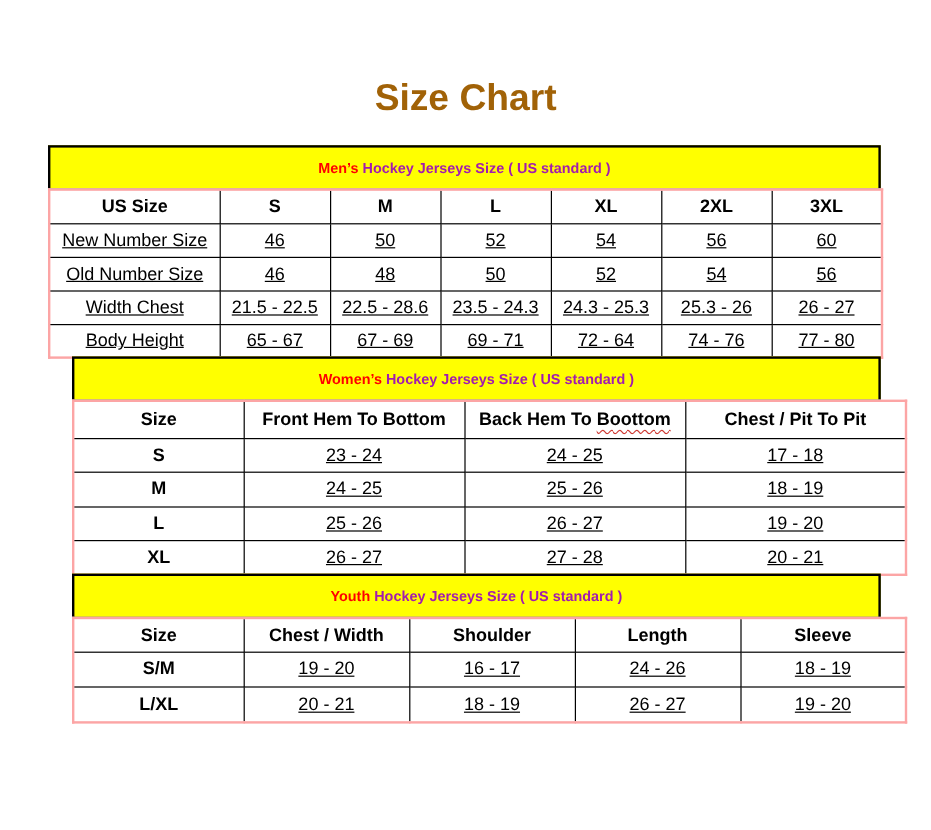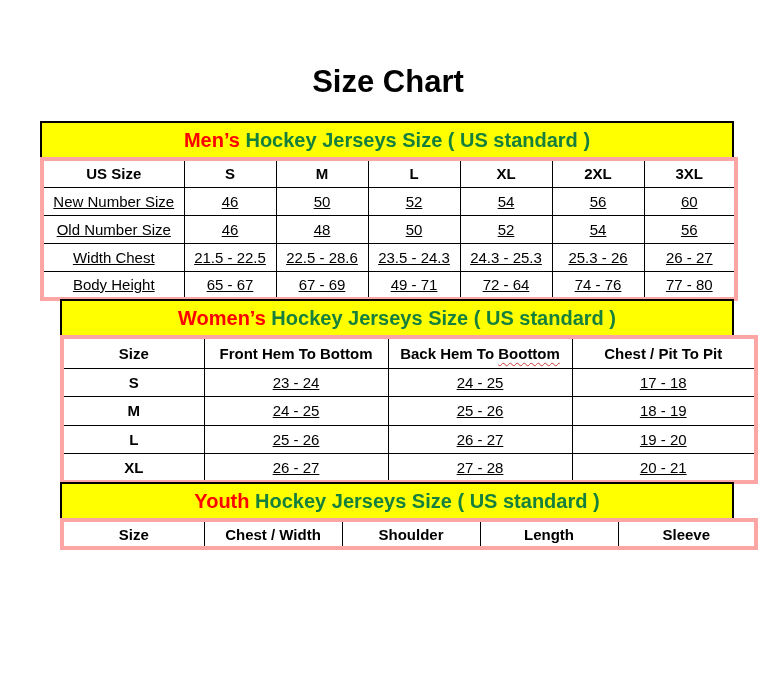--- a/index.html
+++ b/index.html
@@ -8,45 +8,45 @@
     background: #ffffff;
     font-family: "Liberation Sans", sans-serif;
     color: #000000;
   }
   .page { position: relative; width: 776px; height: 692px; overflow: hidden; background: #ffffff; }
 
   .title {
     position: absolute; top: 64px; left: 0; width: 776px;
     text-align: center;
     font-size: 31px; font-weight: 700;
-    color: #000000;
+    color: #a16207;
   }
 
   .tables { position: absolute; left: 40px; top: 121px; width: 694px; }
 
   .section { margin: 0; }
   .section + .section { margin-top: -2px; padding-left: 20px; }
 
   .section-head {
     box-sizing: border-box;
     height: 38px;
     border: 2px solid #000000;
     background: #FFFF00;
     display: flex; align-items: center; justify-content: center;
-    font-size: 20px; font-weight: 700;
+    font-size: 12px; font-weight: 700;
   }
   .section-head .accent { color: #FF0000; white-space: pre; }
-  .section-head .rest { color: #15803d; white-space: pre; }
+  .section-head .rest { color: #a21caf; white-space: pre; }
 
   table.grid {
     width: 694px;
     border-collapse: collapse;
     table-layout: fixed;
     margin-top: -2px;
-    border: 4px solid #fca5a5;
+    border: 2px solid #fca5a5;
     background: #ffffff;
   }
   .grid th, .grid td {
     border: 1.5px solid #000000;
     text-align: center;
     vertical-align: middle;
     font-size: 15px;
     padding: 0 2px;
     overflow: hidden;
   }
@@ -132,21 +132,21 @@
             <td>22.5 - 28.6</td>
             <td>23.5 - 24.3</td>
             <td>24.3 - 25.3</td>
             <td>25.3 - 26</td>
             <td>26 - 27</td>
           </tr>
           <tr>
             <td>Body Height</td>
             <td>65 - 67</td>
             <td>67 - 69</td>
-            <td>49 - 71</td>
+            <td>69 - 71</td>
             <td>72 - 64</td>
             <td>74 - 76</td>
             <td>77 - 80</td>
           </tr>
         </tbody>
       </table>
     </div>
 
     <div class="section">
       <div class="section-head">
@@ -209,18 +209,32 @@
             <col class="c">
           </colgroup>
         <tbody>
           <tr class="head">
             <th>Size</th>
             <th>Chest / Width</th>
             <th>Shoulder</th>
             <th>Length</th>
             <th>Sleeve</th>
           </tr>
+          <tr>
+            <th>S/M</th>
+            <td>19 - 20</td>
+            <td>16 - 17</td>
+            <td>24 - 26</td>
+            <td>18 - 19</td>
+          </tr>
+          <tr>
+            <th>L/XL</th>
+            <td>20 - 21</td>
+            <td>18 - 19</td>
+            <td>26 - 27</td>
+            <td>19 - 20</td>
+          </tr>
         </tbody>
       </table>
     </div>
 
   </div>
 </div>
 
 </body></html>

